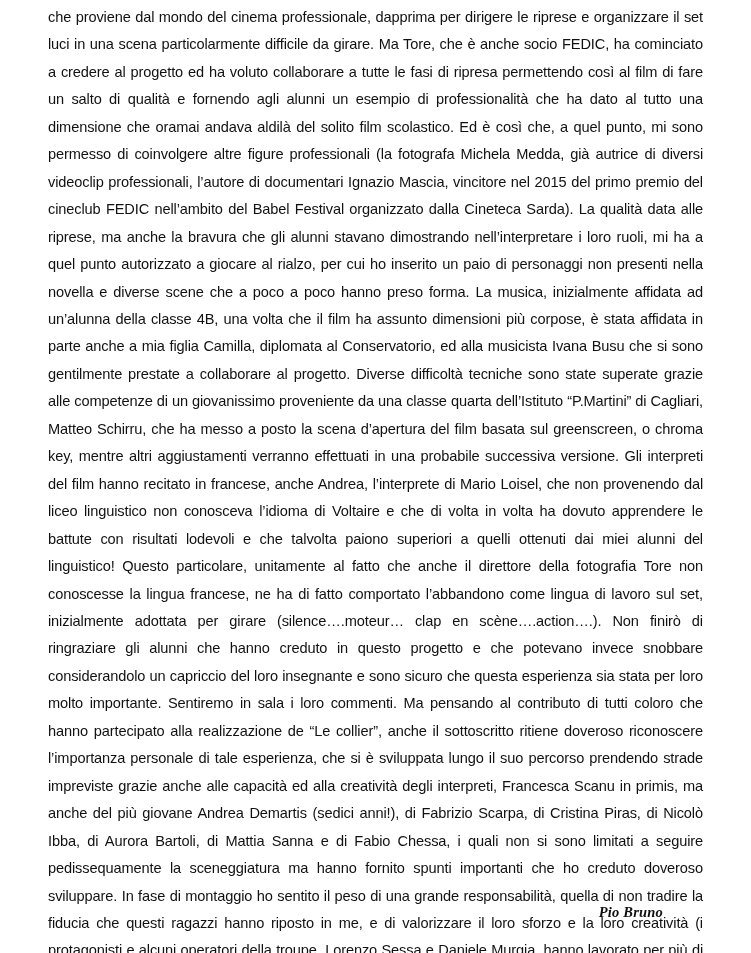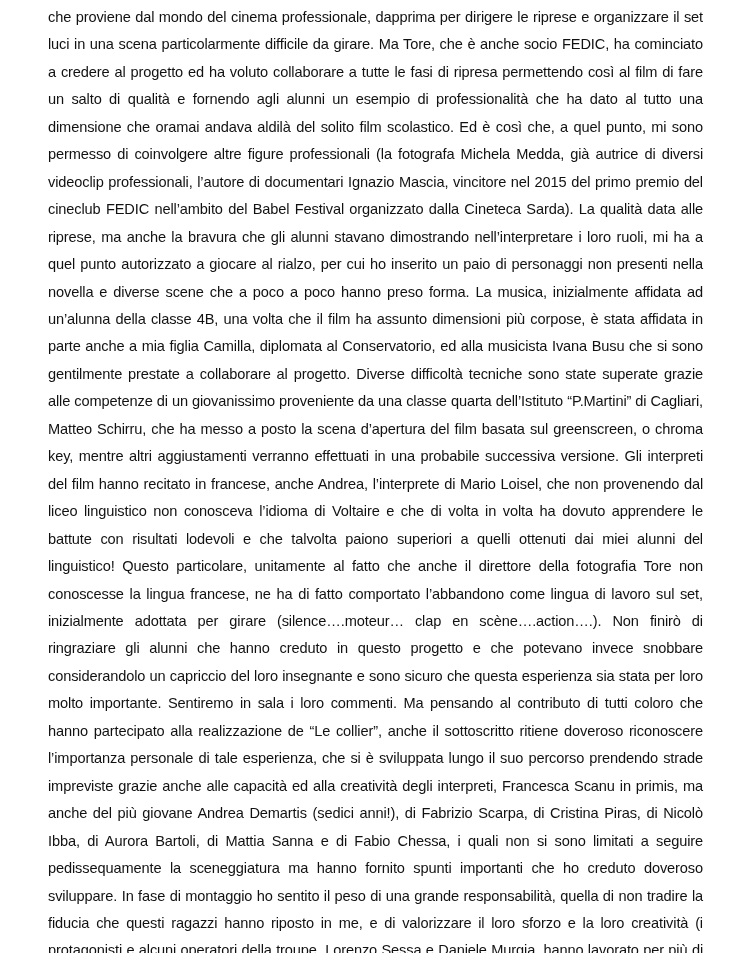--- a/index.html
+++ b/index.html
@@ -67,14 +67,17 @@
 </style>
 </head>
 <body>
 
 <div class="page">
 
   <div class="doc-body">
     <p class="para">che proviene dal mondo del cinema professionale, dapprima per dirigere le riprese e organizzare il set luci in una scena particolarmente difficile da girare. Ma Tore, che è anche socio FEDIC, ha cominciato a credere al progetto ed ha voluto collaborare a tutte le fasi di ripresa permettendo così al film di fare un salto di qualità e fornendo agli alunni un esempio di professionalità che ha dato al tutto una dimensione che oramai andava aldilà del solito film scolastico. Ed è così che, a quel punto, mi sono permesso di coinvolgere altre figure professionali (la fotografa Michela Medda, già autrice di diversi videoclip professionali, l’autore di documentari Ignazio Mascia, vincitore nel 2015 del primo premio del cineclub FEDIC nell’ambito del Babel Festival organizzato dalla Cineteca Sarda). La qualità data alle riprese, ma anche la bravura che gli alunni stavano dimostrando nell’interpretare i loro ruoli, mi ha a quel punto autorizzato a giocare al rialzo, per cui ho inserito un paio di personaggi non presenti nella novella e diverse scene che a poco a poco hanno preso forma. La musica, inizialmente affidata ad un’alunna della classe 4B, una volta che il film ha assunto dimensioni più corpose, è stata affidata in parte anche a mia figlia Camilla, diplomata al Conservatorio, ed alla musicista Ivana Busu che si sono gentilmente prestate a collaborare al progetto. Diverse difficoltà tecniche sono state superate grazie alle competenze di un giovanissimo proveniente da una classe quarta dell’Istituto “P.Martini” di Cagliari, Matteo Schirru, che ha messo a posto la scena d’apertura del film basata sul greenscreen, o chroma key, mentre altri aggiustamenti verranno effettuati in una probabile successiva versione. Gli interpreti del film hanno recitato in francese, anche Andrea, l’interprete di Mario Loisel, che non provenendo dal liceo linguistico non conosceva l’idioma di Voltaire e che di volta in volta ha dovuto apprendere le battute con risultati lodevoli e che talvolta paiono superiori a quelli ottenuti dai miei alunni del linguistico! Questo particolare, unitamente al fatto che anche il direttore della fotografia Tore non conoscesse la lingua francese, ne ha di fatto comportato l’abbandono come lingua di lavoro sul set, inizialmente adottata per girare (silence….moteur… clap en scène….action….). Non finirò di ringraziare gli alunni che hanno creduto in questo progetto e che potevano invece snobbare considerandolo un capriccio del loro insegnante e sono sicuro che questa esperienza sia stata per loro molto importante. Sentiremo in sala i loro commenti. Ma pensando al contributo di tutti coloro che hanno partecipato alla realizzazione de “Le collier”, anche il sottoscritto ritiene doveroso riconoscere l’importanza personale di tale esperienza, che si è sviluppata lungo il suo percorso prendendo strade impreviste grazie anche alle capacità ed alla creatività degli interpreti, Francesca Scanu in primis, ma anche del più giovane Andrea Demartis (sedici anni!),  di Fabrizio Scarpa, di Cristina Piras, di Nicolò Ibba, di Aurora Bartoli, di Mattia Sanna  e di Fabio Chessa, i quali non si sono limitati a seguire pedissequamente la sceneggiatura ma hanno fornito spunti importanti che ho creduto doveroso sviluppare. In fase di montaggio ho sentito il peso di una grande responsabilità, quella di non tradire la fiducia che questi ragazzi hanno riposto in me, e di valorizzare il loro sforzo e la loro creatività (i protagonisti e alcuni operatori della troupe, Lorenzo Sessa e Daniele Murgia, hanno lavorato per più di 70 ore tra ottobre e aprile). Spero che il risultato finale riesca a trasmettere le emozioni che tutti quanti abbiamo infuso durante i momenti di questo lungo percorso. E mi auguro che questi ragazzi conservino di questi momenti vissuti assieme un ricordo profondo. That’s all, folk!</p>
   </div>
 
+  <div class="signature-row">
+    <span class="signature">Pio Bruno</span>
+  </div>
 
 </div>
 
 </body></html>

